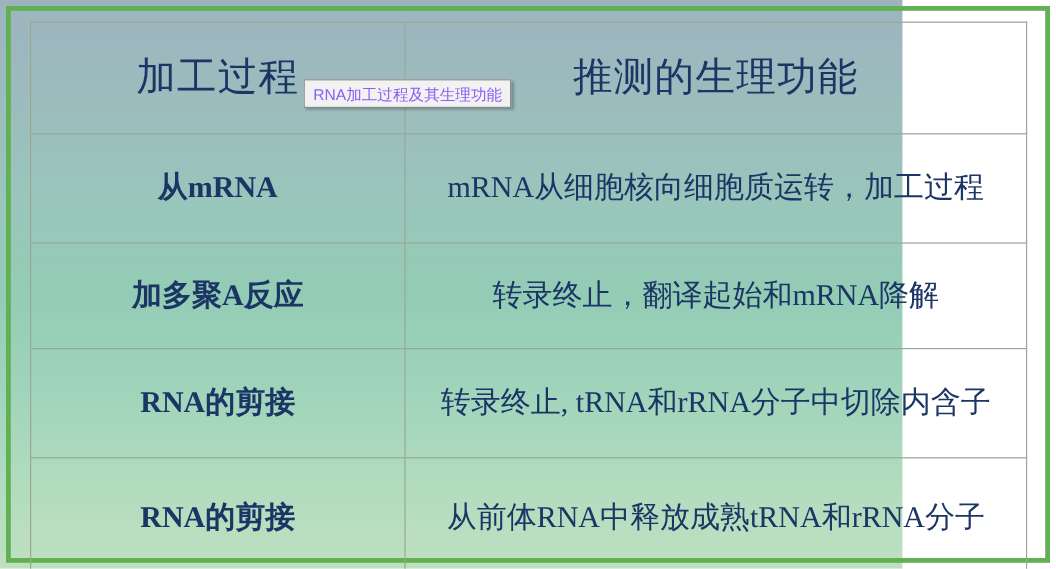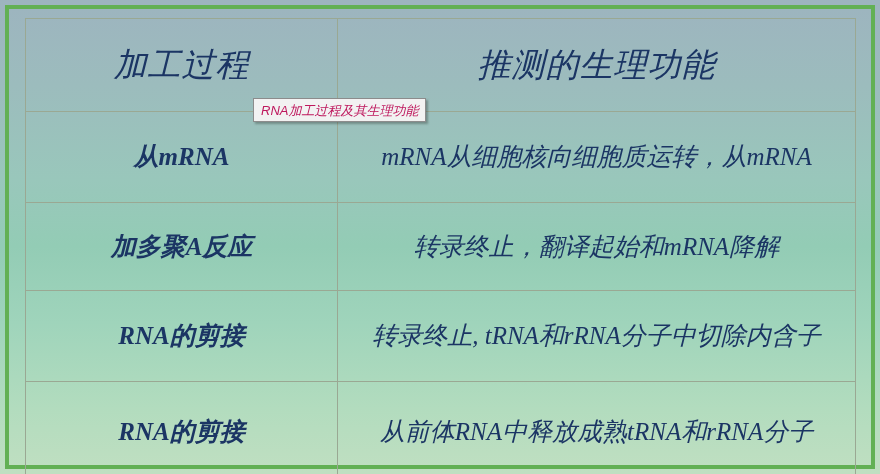--- a/index.html
+++ b/index.html
@@ -9,32 +9,31 @@
   body {
     width: 880px;
     height: 474px;
     overflow: hidden;
     font-family: "Liberation Serif", "DejaVu Serif", serif;
   }
 
   
   #slide {
     position: relative;
-    width: 880px;
+    width: 752px;
     height: 474px;
     box-sizing: border-box;
     background: linear-gradient(to bottom,
         #9db4bf 0%,
         #9cbcbd 18%,
         #99c7bb 38%,
         #93ccb5 52%,
         #9fd4bb 68%,
         #b2dcbe 86%,
         #c0dfc1 100%);
-    font-style: italic;
   }
 
   
   #frame {
     position: absolute;
     left: 5px;
     top: 5px;
     width: 870px;
     height: 464px;
     box-sizing: border-box;
@@ -99,24 +98,23 @@
     top: 66px;
     height: 24px;
     box-sizing: border-box;
     padding: 2px 7px 1px 7px;
     background: #f2f2f2;
     border: 1px solid #8c8c8c;
     box-shadow: 2px 2px 2px rgba(40,45,40,0.35);
     font-family: "Liberation Sans", "DejaVu Sans", sans-serif;
     font-size: 13px;
     line-height: 19px;
-    color: #be185d;
+    color: #8b5cf6;
     white-space: nowrap;
     z-index: 40;
-    margin-top: 32px;
   }
 </style>
 </head>
 <body>
 
 <div id="slide">
 
   <div id="frame"></div>
 
   <div id="table-wrap">
@@ -133,21 +131,21 @@
           <td>
             <span class="hdr-text">推测的生理功能</span>
           </td>
         </tr>
 
         <tr class="body-row row-0">
           <td>
             <span class="proc-name">从mRNA</span>
           </td>
           <td>
-            <span class="proc-func">mRNA从细胞核向细胞质运转，从mRNA</span>
+            <span class="proc-func">mRNA从细胞核向细胞质运转，加工过程</span>
           </td>
         </tr>
 
         <tr class="body-row row-1">
           <td>
             <span class="proc-name">加多聚A反应</span>
           </td>
           <td>
             <span class="proc-func">转录终止，翻译起始和mRNA降解</span>
           </td>

